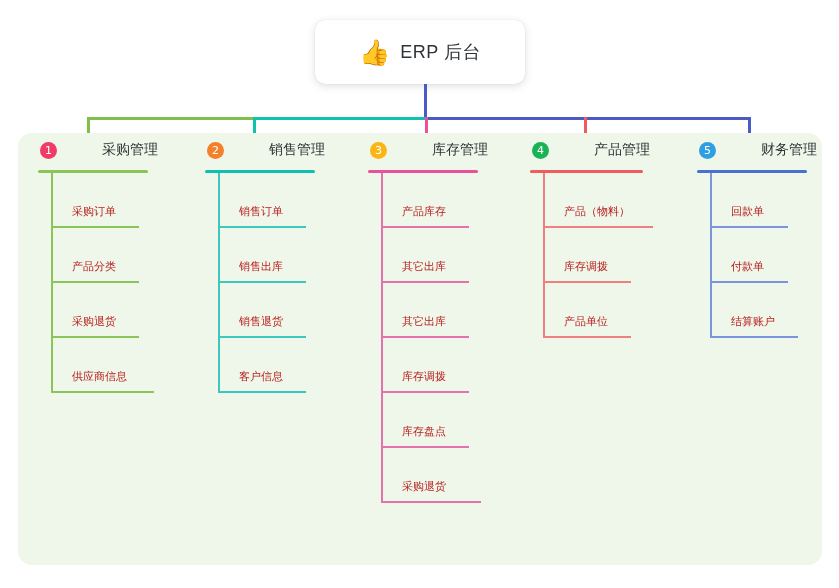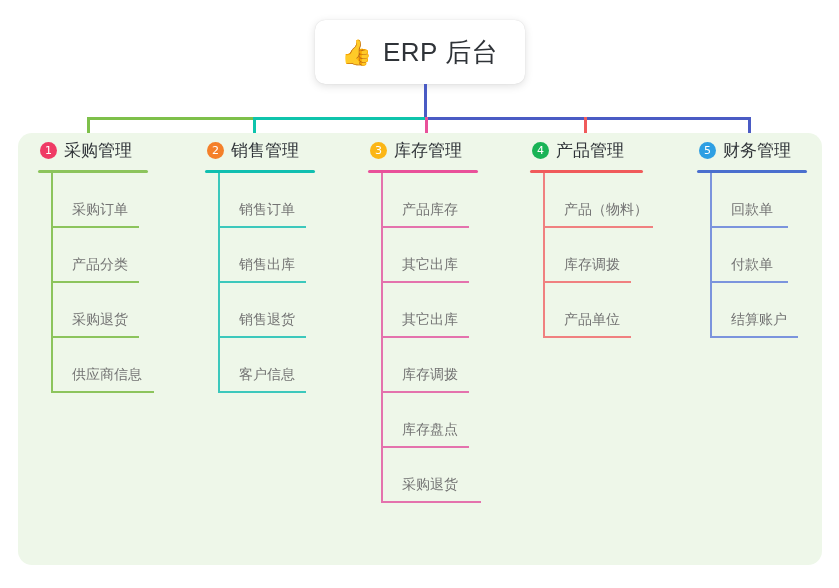--- a/index.html
+++ b/index.html
@@ -31,21 +31,21 @@
     justify-content: center;
     gap: 10px;
     box-sizing: border-box;
   }
   #root-emoji {
     font-size: 25px;
     line-height: 1;
     display: block;
   }
   #root-title {
-    font-size: 26px;
+    font-size: 18px;
     color: #2f3338;
     letter-spacing: 0.5px;
     white-space: nowrap;
   }
 
   
   .conn {
     position: absolute;
   }
 
@@ -78,23 +78,24 @@
     border-radius: 50%;
     color: #ffffff;
     font-size: 11px;
     line-height: 17px;
     text-align: center;
     display: block;
     flex: 0 0 auto;
     font-family: "DejaVu Sans", sans-serif;
   }
   .col-title {
-    font-size: 17px;
+    font-size: 14px;
     color: #2f3338;
     white-space: nowrap;
+    margin-left: 38px;
   }
   .head-rule {
     height: 3px;
     border-radius: 2px;
     margin-top: 3px;
   }
 
   
   .items {
     position: relative;
@@ -111,22 +112,22 @@
   .item {
     position: relative;
     height: 55px;
     box-sizing: border-box;
     padding-left: 21px;
   }
   .item-label {
     position: absolute;
     left: 21px;
     bottom: 9px;
-    font-size: 14px;
-    color: #737373;
+    font-size: 11px;
+    color: #b91c1c;
     white-space: nowrap;
   }
   .item-rule {
     position: absolute;
     left: 0;
     bottom: 0;
     height: 1.6px;
   }
 </style>
 </head>

